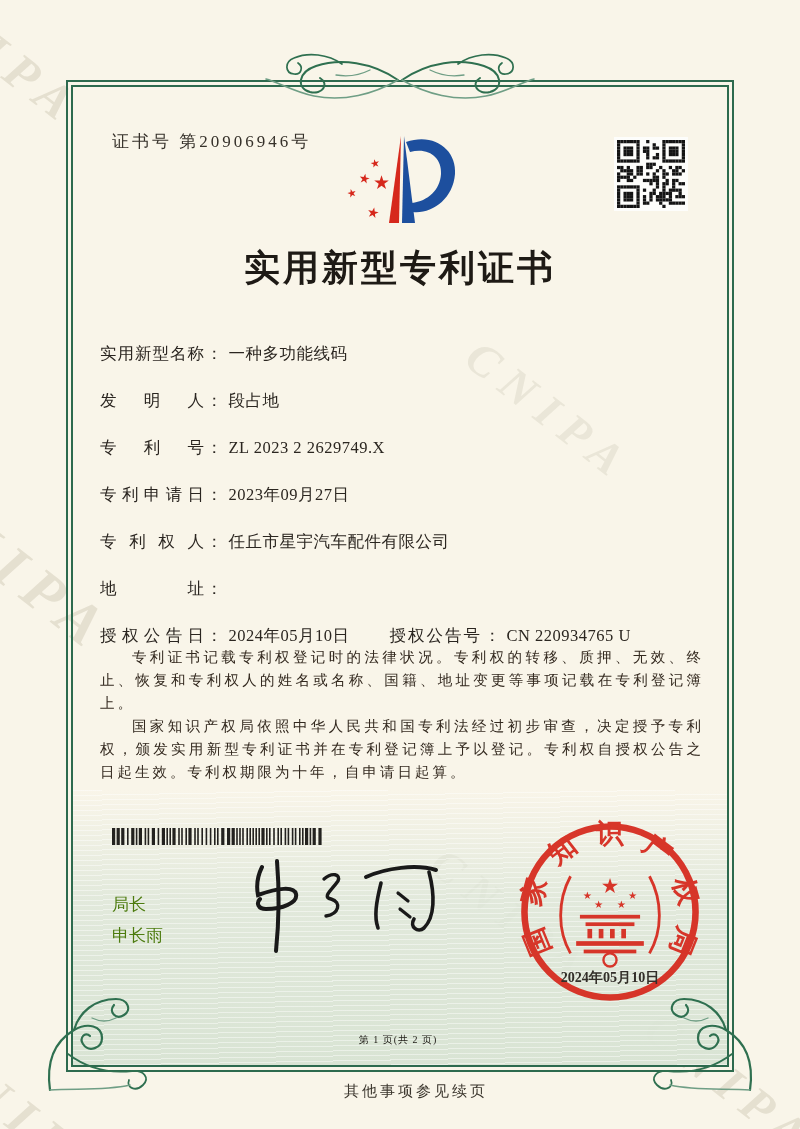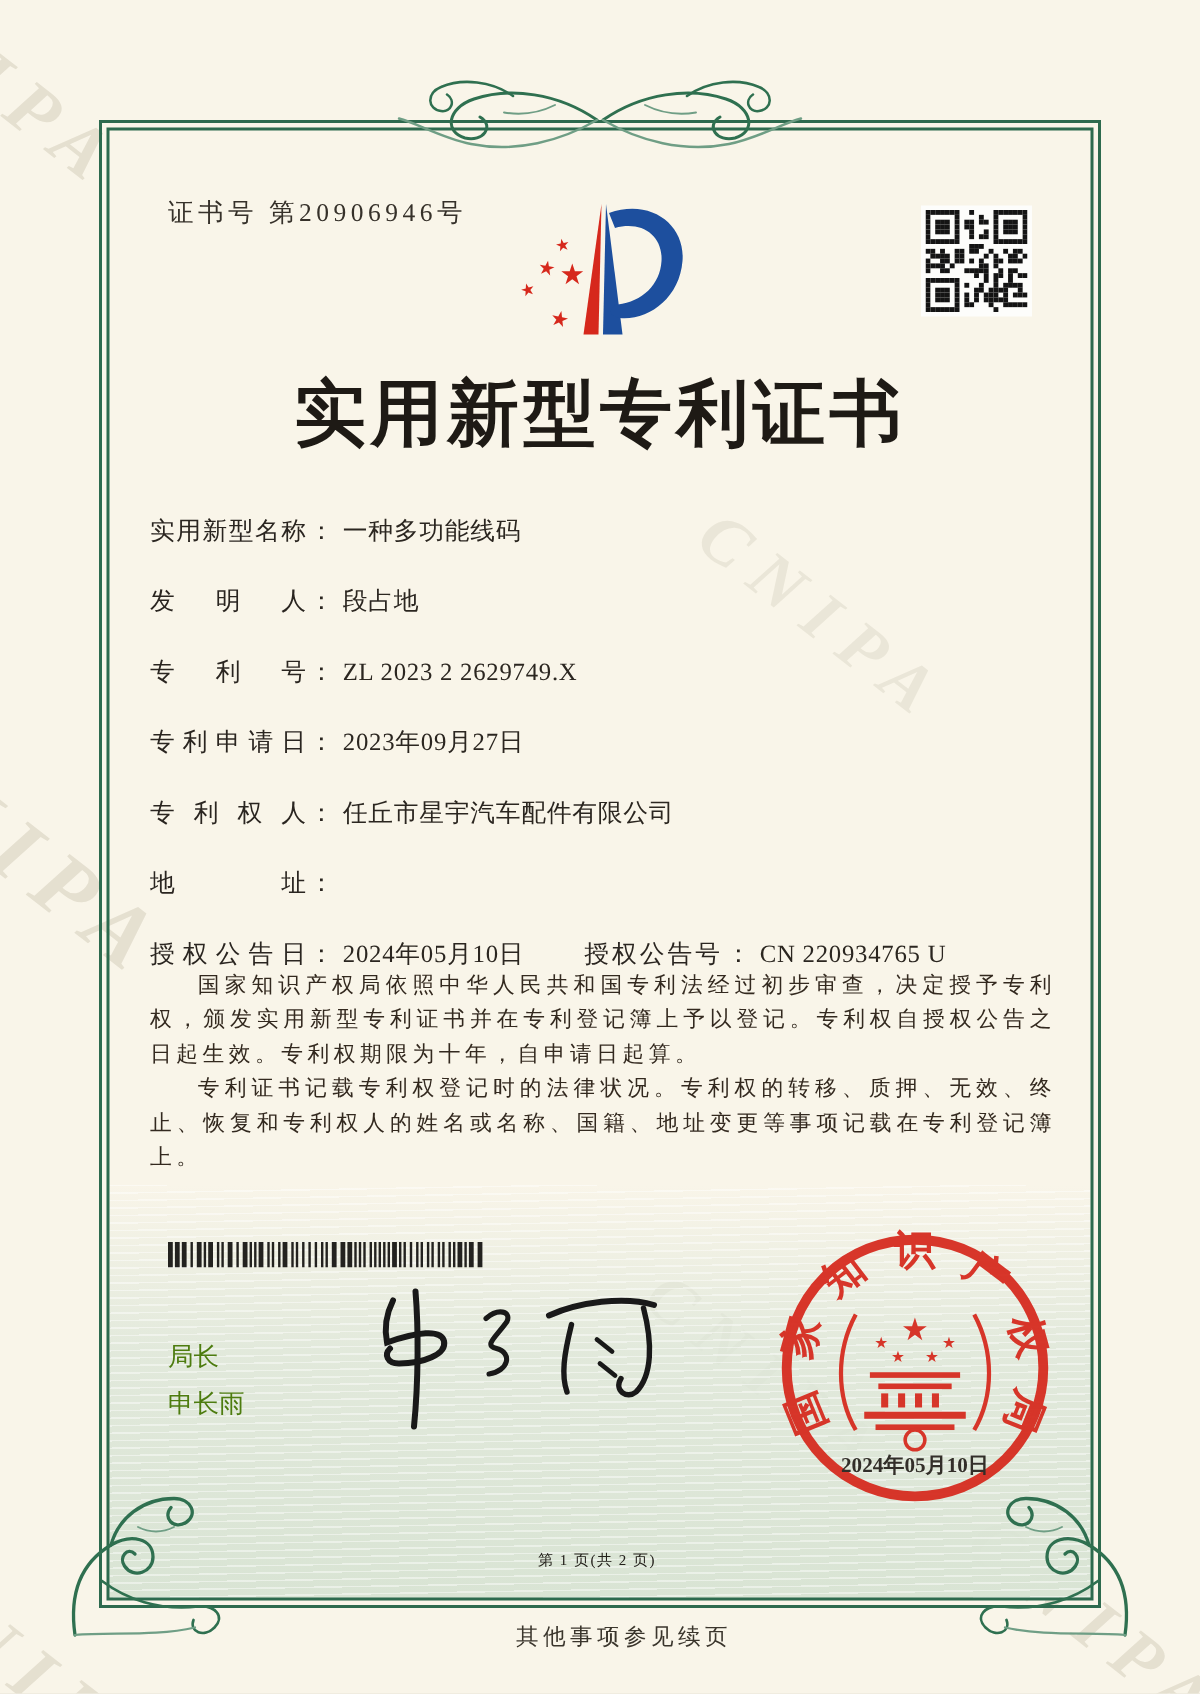--- a/index.html
+++ b/index.html
@@ -36,21 +36,21 @@
   .orn{position:absolute;z-index:3;}
   
   .cert-no{
     position:absolute;left:112px;top:130px;z-index:4;
     font-size:17px;font-weight:400;letter-spacing:3px;color:#36312a;
   }
   .logo{position:absolute;left:333px;top:126px;z-index:4;}
   .qr{position:absolute;left:614px;top:137px;width:74px;height:74px;background:#fdfdfb;padding:3px;box-sizing:border-box;z-index:4;}
   .title{
     position:absolute;left:0;top:244px;width:800px;text-align:center;z-index:4;
-    font-size:48px;font-weight:bold;letter-spacing:3px;color:#1e1a15;
+    font-size:36px;font-weight:bold;letter-spacing:3px;color:#1e1a15;
   }
   
   .fields{position:absolute;left:100px;top:318px;width:610px;z-index:4;font-size:16.5px;}
   .frow{display:flex;align-items:baseline;height:47px;line-height:24px;}
   .flabel{display:inline-block;width:104px;text-align:justify;text-align-last:justify;color:#2a2520;margin-top:24px;}
   .fcolon{margin:0 6px 0 2px;}
   .fvalue{letter-spacing:0.5px;}
   .fgroup{display:flex;align-items:baseline;}
   .fgroup.second{margin-left:40px;}
   .fgroup.second .flabel{width:auto;letter-spacing:2px;}
@@ -413,22 +413,22 @@
       </span>
       <span class="fgroup second">
         <span class="flabel">授权公告号</span>
           <span class="fcolon">：</span>
           <span class="fvalue">CN 220934765 U</span>
       </span>
     </div>
   </div>
 
   <div class="body-text">
+    <p>专利证书记载专利权登记时的法律状况。专利权的转移、质押、无效、终止、恢复和专利权人的姓名或名称、国籍、地址变更等事项记载在专利登记簿上。</p>
     <p>国家知识产权局依照中华人民共和国专利法经过初步审查，决定授予专利权，颁发实用新型专利证书并在专利登记簿上予以登记。专利权自授权公告之日起生效。专利权期限为十年，自申请日起算。</p>
-    <p>专利证书记载专利权登记时的法律状况。专利权的转移、质押、无效、终止、恢复和专利权人的姓名或名称、国籍、地址变更等事项记载在专利登记簿上。</p>
   </div>
 
   <div class="barcode">
     <svg width="212" height="17" viewBox="0 0 212 17">
         <g fill="#23221f">
           <rect x="0.0" y="0" width="3.2" height="17"></rect>
           <rect x="4.6" y="0" width="3.2" height="17"></rect>
           <rect x="9.2" y="0" width="3.2" height="17"></rect>
           <rect x="15.0" y="0" width="1.6" height="17"></rect>
           <rect x="19.2" y="0" width="3.2" height="17"></rect>

